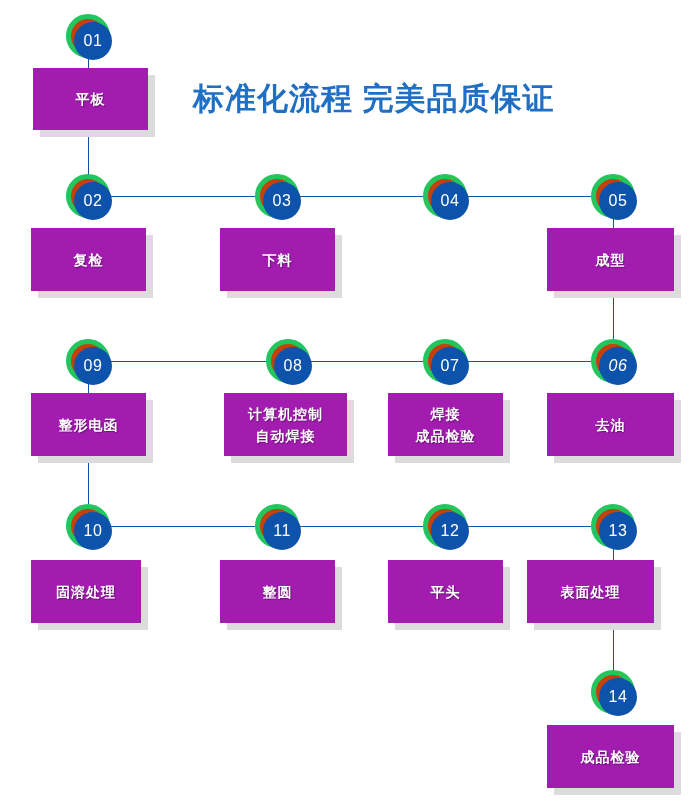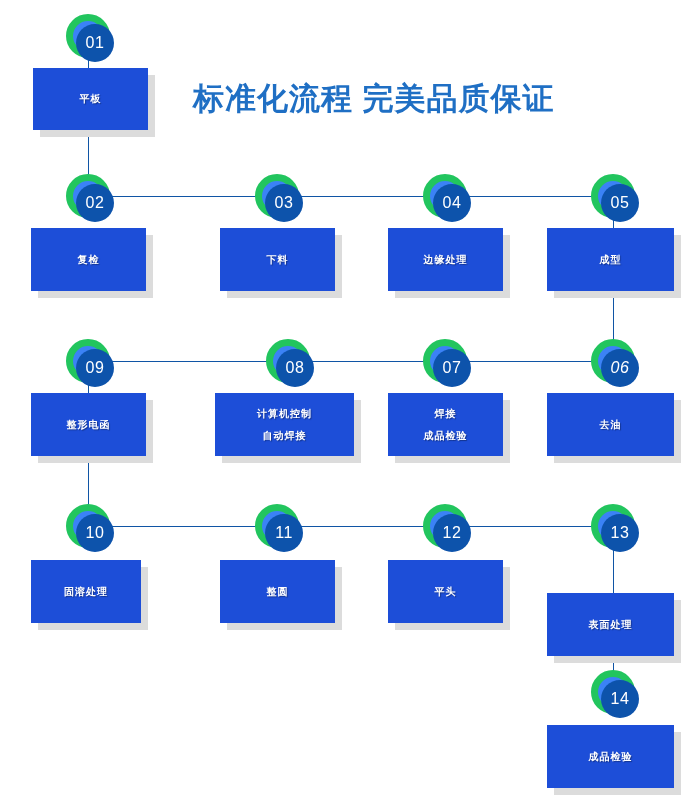--- a/index.html
+++ b/index.html
@@ -37,44 +37,44 @@
   .conn {
     position: absolute;
     background: #1055a5;
   }
   .conn-h { height: 1px; }
   .conn-v { width: 1px; }
 
   
   .step-box {
     position: absolute;
-    background: #1d4ed8;
+    background: #a21caf;
     box-shadow: 7px 7px 0 0 #dcdcdc;
     display: flex;
     align-items: center;
     justify-content: center;
     text-align: center;
     color: #ffffff;
-    font-size: 10px;
+    font-size: 14px;
     font-weight: bold;
     line-height: 22px;
     letter-spacing: 1px;
     text-shadow: 1px 1px 1px rgba(0,0,0,0.35);
     box-sizing: border-box;
   }
   .step-box .box-label { display: block; white-space: pre-line; }
 
   
   .badge {
     position: absolute;
     width: 44px;
     height: 44px;
     border-radius: 50%;
-    border: 7px solid #22c55e;
-    background: #3b82f6;
+    border: 5px solid #22c55e;
+    background: #c2410c;
     box-sizing: border-box;
   }
   .badge .badge-inner {
     position: absolute;
     left: 3px;
     top: 3px;
     width: 38px;
     height: 38px;
     border-radius: 50%;
     background: #0d53ab;
@@ -121,44 +121,41 @@
   <div class="badge" style="left:66px; top:14px;">
     <span class="badge-inner">01</span>
   </div>
 
   <div class="step-box" style="left:31px; top:228px; width:115px; height:63px;">
     <span class="box-label">复检</span>
   </div>
   <div class="step-box" style="left:220px; top:228px; width:115px; height:63px;">
     <span class="box-label">下料</span>
   </div>
-  <div class="step-box" style="left:388px; top:228px; width:115px; height:63px;">
-    <span class="box-label">边缘处理</span>
-  </div>
   <div class="step-box" style="left:547px; top:228px; width:127px; height:63px;">
     <span class="box-label">成型</span>
   </div>
 
   <div class="badge" style="left:66px; top:174px;">
     <span class="badge-inner">02</span>
   </div>
   <div class="badge" style="left:255px; top:174px;">
     <span class="badge-inner">03</span>
   </div>
   <div class="badge" style="left:423px; top:174px;">
     <span class="badge-inner">04</span>
   </div>
   <div class="badge" style="left:591px; top:174px;">
     <span class="badge-inner">05</span>
   </div>
 
   <div class="step-box" style="left:31px; top:393px; width:115px; height:63px;">
     <span class="box-label">整形电函</span>
   </div>
-  <div class="step-box" style="left:215px; top:393px; width:139px; height:63px;">
+  <div class="step-box" style="left:224px; top:393px; width:123px; height:63px;">
     <span class="box-label">计算机控制
 自动焊接</span>
   </div>
   <div class="step-box" style="left:388px; top:393px; width:115px; height:63px;">
     <span class="box-label">焊接
 成品检验</span>
   </div>
   <div class="step-box" style="left:547px; top:393px; width:127px; height:63px;text-align:center;">
     <span class="box-label">去油</span>
   </div>
@@ -178,21 +175,21 @@
 
   <div class="step-box" style="left:31px; top:560px; width:110px; height:63px;">
     <span class="box-label">固溶处理</span>
   </div>
   <div class="step-box" style="left:220px; top:560px; width:115px; height:63px;">
     <span class="box-label">整圆</span>
   </div>
   <div class="step-box" style="left:388px; top:560px; width:115px; height:63px;">
     <span class="box-label">平头</span>
   </div>
-  <div class="step-box" style="left:547px; top:560px; width:127px; height:63px;margin-top:33px;">
+  <div class="step-box" style="left:527px; top:560px; width:127px; height:63px;">
     <span class="box-label">表面处理</span>
   </div>
 
   <div class="badge" style="left:66px; top:504px;">
     <span class="badge-inner">10</span>
   </div>
   <div class="badge" style="left:255px; top:504px;">
     <span class="badge-inner">11</span>
   </div>
   <div class="badge" style="left:423px; top:504px;">

